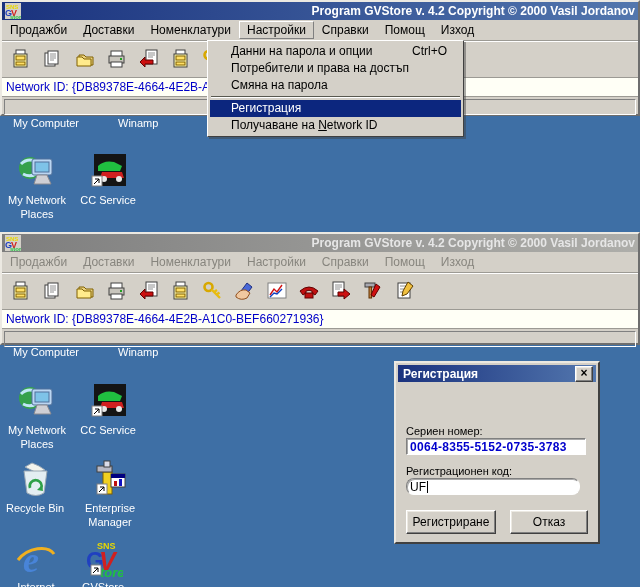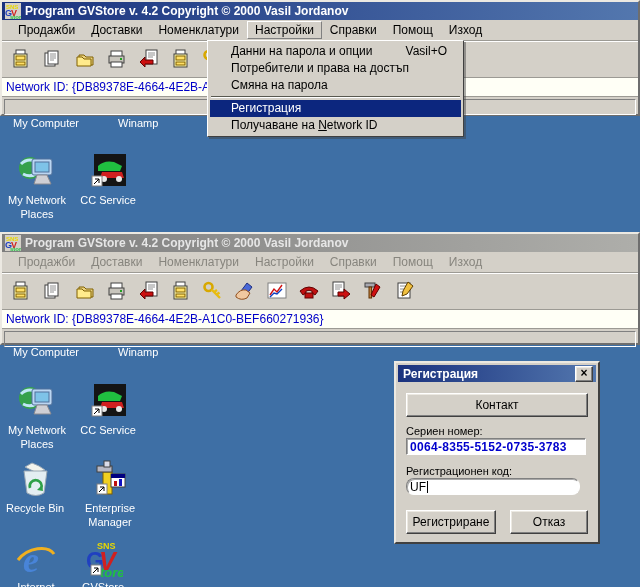--- a/index.html
+++ b/index.html
@@ -6,25 +6,25 @@
   body{
     position:relative;width:640px;height:587px;overflow:hidden;
     background:var(--desktop-bg,#3E6FA5);
     font-family:"Liberation Sans",sans-serif;
     -webkit-font-smoothing:none;
   }
   .window{
     position:absolute;left:0;width:636px;background:var(--face,#D4D0C8);
     border:2px solid;border-color:#ECE9E2 #6E6E6E #6E6E6E #ECE9E2;
   }
-  .titlebar{height:18px;display:flex;align-items:center;padding:0 3px;overflow:hidden;}
+  .titlebar{height:18px;display:flex;align-items:center;padding:0 3px;overflow:hidden;justify-content:space-between;}
   .titlebar.active{background:linear-gradient(90deg,var(--title-active-1,#1A327E),var(--title-active-2,#5377AE));color:#fff;}
   .titlebar.inactive{background:linear-gradient(90deg,var(--title-inactive-1,#7E7E7E),var(--title-inactive-2,#AEAEAA));color:#E6E6E6;}
   .title-text{font-size:12px;font-weight:bold;margin-left:4px;white-space:nowrap;}
-  .menubar{height:20px;display:flex;align-items:center;font-size:12px;padding-left:8px;border-bottom:1px solid #9C9A94;box-shadow:0 1px 0 #fff;}
+  .menubar{height:20px;display:flex;align-items:center;font-size:12px;padding-left:0;border-bottom:1px solid #9C9A94;box-shadow:0 1px 0 #fff;}
   .mitem{padding:2px 8px;white-space:nowrap;}
   .mitem.pressed{border:1px solid;border-color:#FFFFFF #808080 #808080 #FFFFFF;padding:1px 7px;}
   .menubar.disabled .mitem{color:#87857E;}
   .toolbar{height:36px;display:flex;align-items:center;gap:10px;padding-left:8px;border-bottom:1px solid #9C9A94;box-shadow:0 1px 0 #fff;}
   .tbtn{width:22px;height:24px;display:flex;align-items:center;justify-content:center;flex:0 0 auto;}
   .netrow{height:18px;line-height:18px;background:#FFFFF6;color:var(--network-blue,#0000C8);font-size:12px;padding:0 4px;white-space:nowrap;overflow:hidden;border-bottom:1px solid #9C9A94;}
   .statusrow{height:14px;margin:2px;border:1px solid;border-color:#808080 #FFFFFF #FFFFFF #808080;}
 
   
   .dropdown{
@@ -270,21 +270,21 @@
         </svg>
       </span>
   </div>
   <div class="netrow">Network ID: {DB89378E-4664-4E2B-A1C0-BEF660271936}</div>
   <div class="statusrow"></div>
 </div>
 
 <div class="dropdown">
   <div class="menu-item">
     <span>Данни на парола и опции</span>
-    <span class="shortcut">Vasil+O</span>
+    <span class="shortcut">Ctrl+O</span>
   </div>
   <div class="menu-item">
     <span>Потребители и права на достъп</span>
   </div>
   <div class="menu-item">
     <span>Смяна на парола</span>
   </div>
   <div class="menu-sep"></div>
   <div class="menu-item selected">
     <span>Регистрация</span>
@@ -446,21 +446,20 @@
   <div class="dlabel">GVStore</div>
 </div>
 
 <div class="dialog">
   <div class="titlebar active">
     <span class="title-text" style="margin-left:2px;">Регистрация</span>
     <span class="btn xbtn">
         <span>×</span>
       </span>
   </div>
-  <div class="btn abs" style="left:10px;top:30px;width:180px;height:22px;">Контакт</div>
   <div class="dlg-label abs" style="left:10px;top:62px;">Сериен номер:</div>
   <div class="field abs" style="left:10px;top:75px;width:172px;height:15px;">
     <span class="serial">0064-8355-5152-0735-3783</span>
   </div>
   <div class="dlg-label abs" style="left:10px;top:102px;">Регистрационен код:</div>
   <div class="field abs" style="left:10px;top:115px;width:166px;height:15px;border-radius:8px;">
     <span>UF</span>
       <span class="caret"></span>
   </div>
   <div class="btn abs" style="left:10px;top:147px;width:88px;height:22px;">Регистриране</div>

